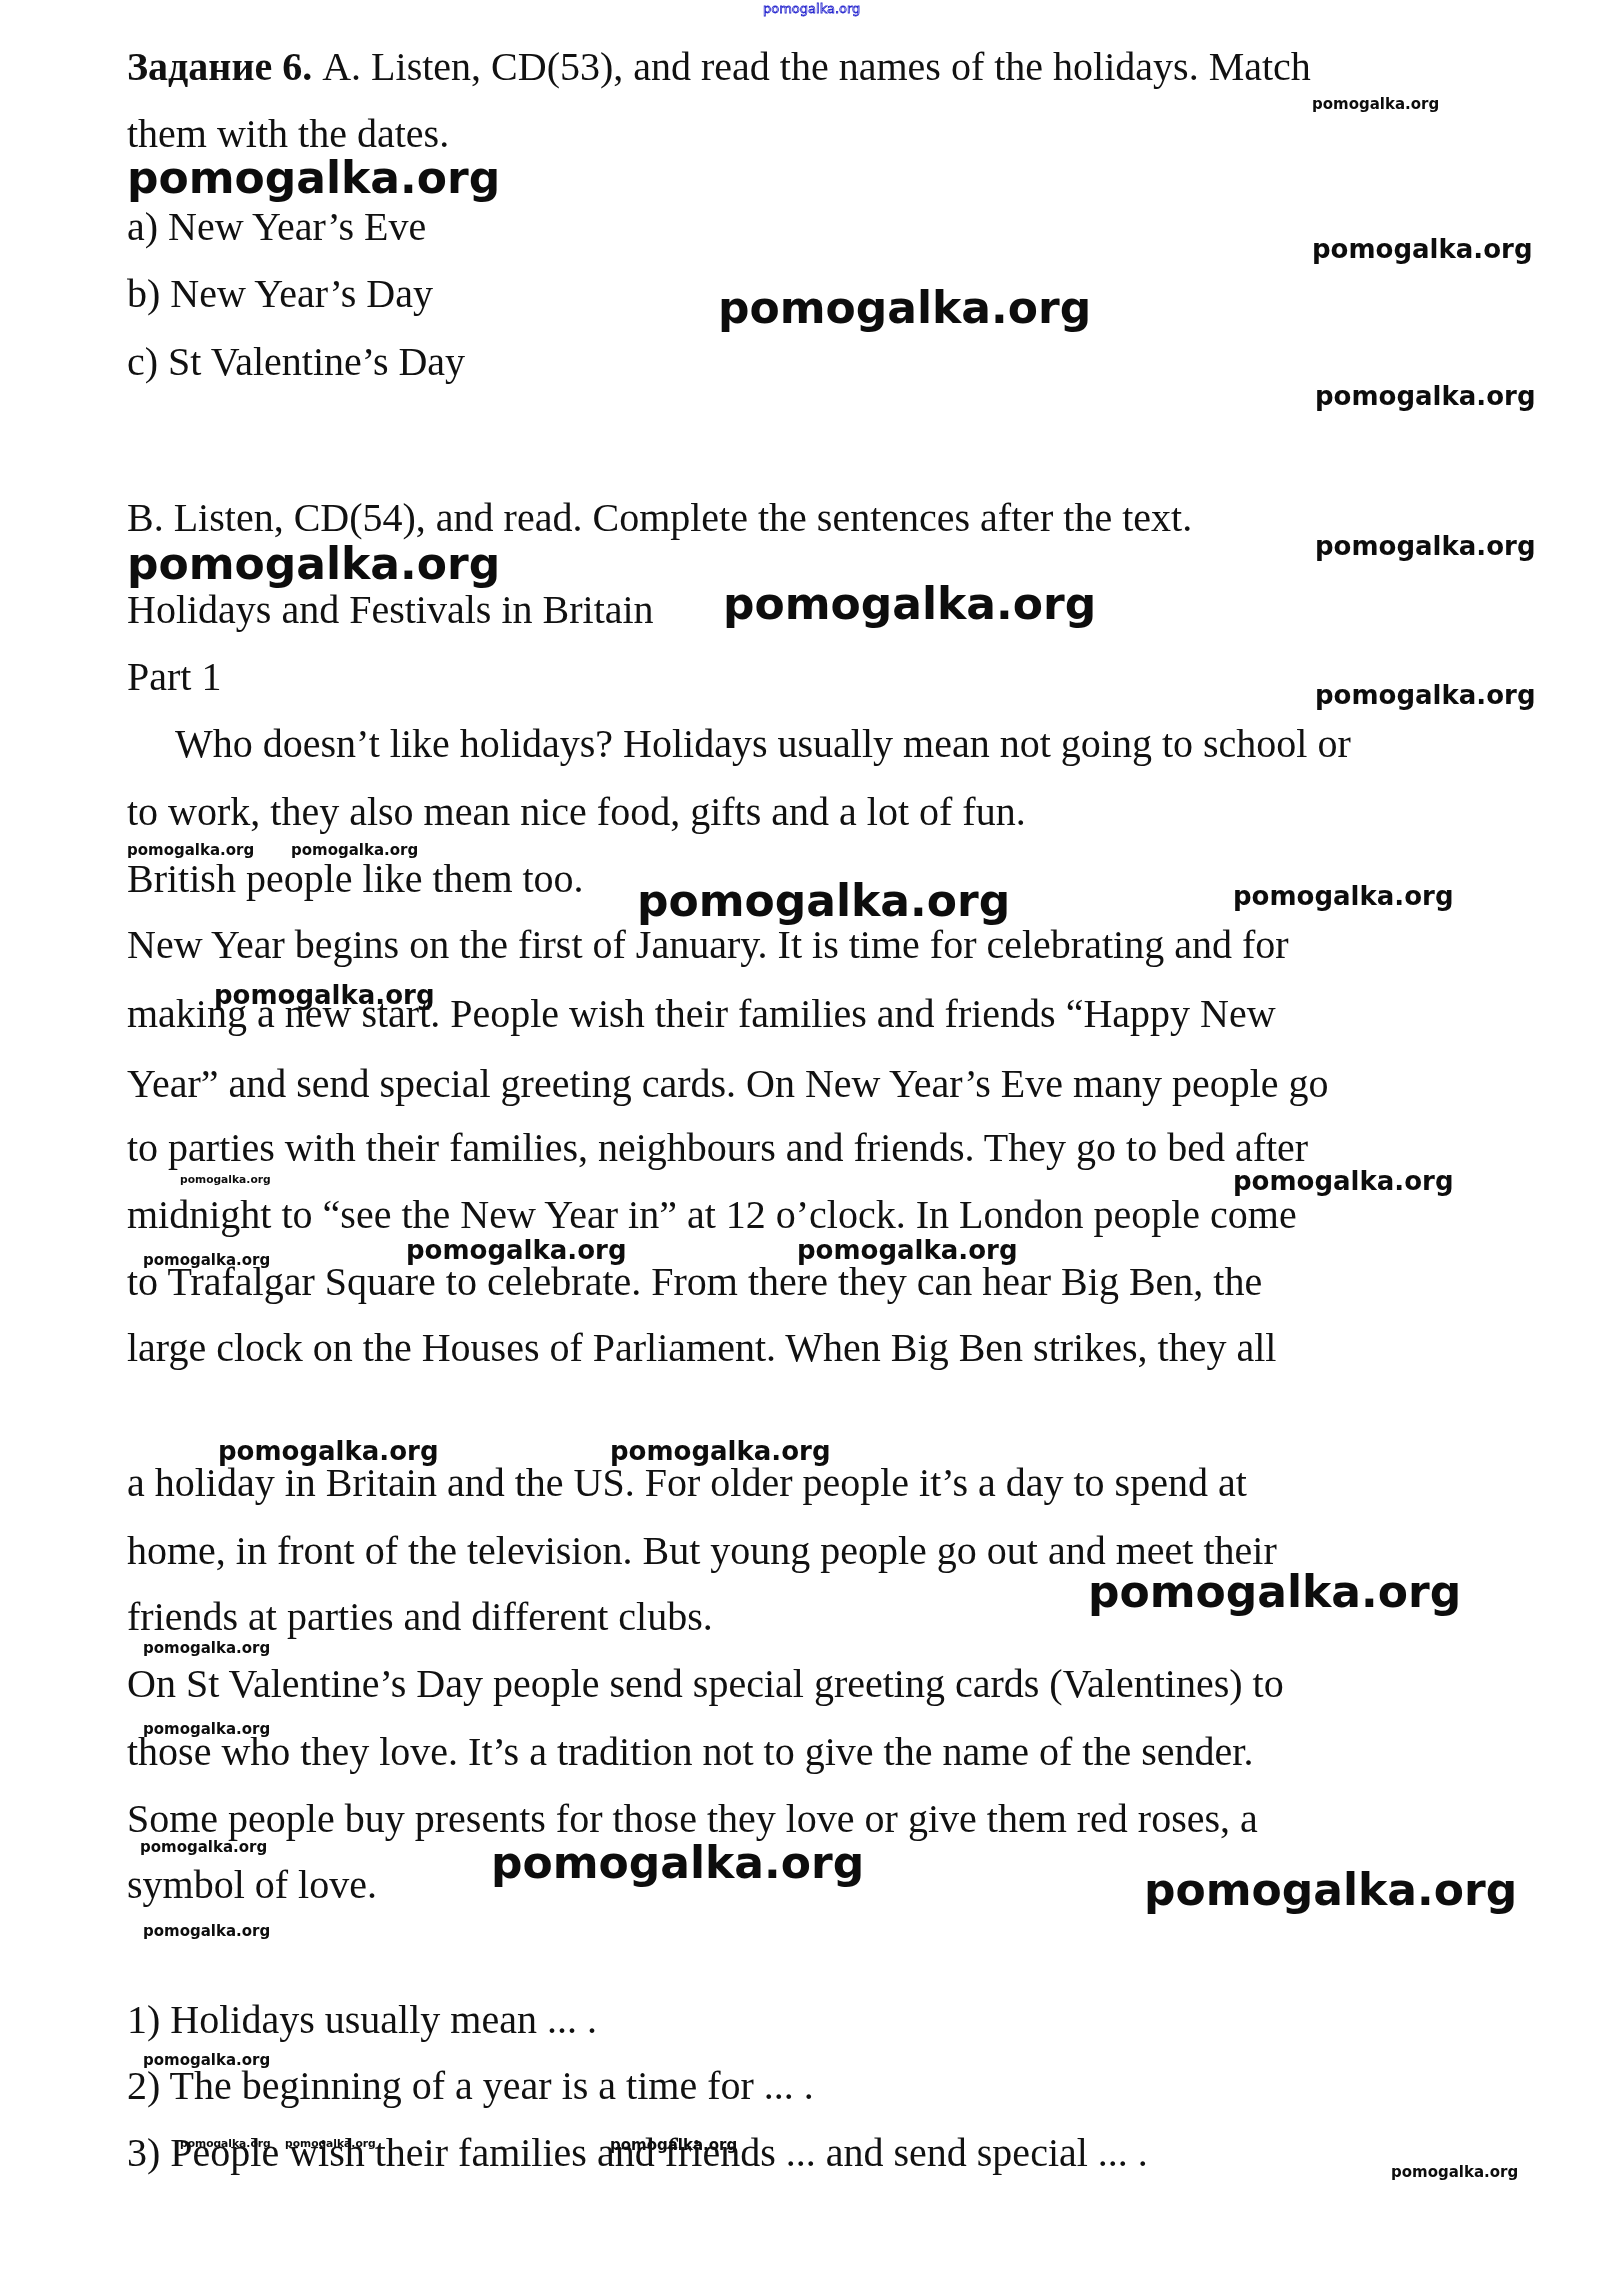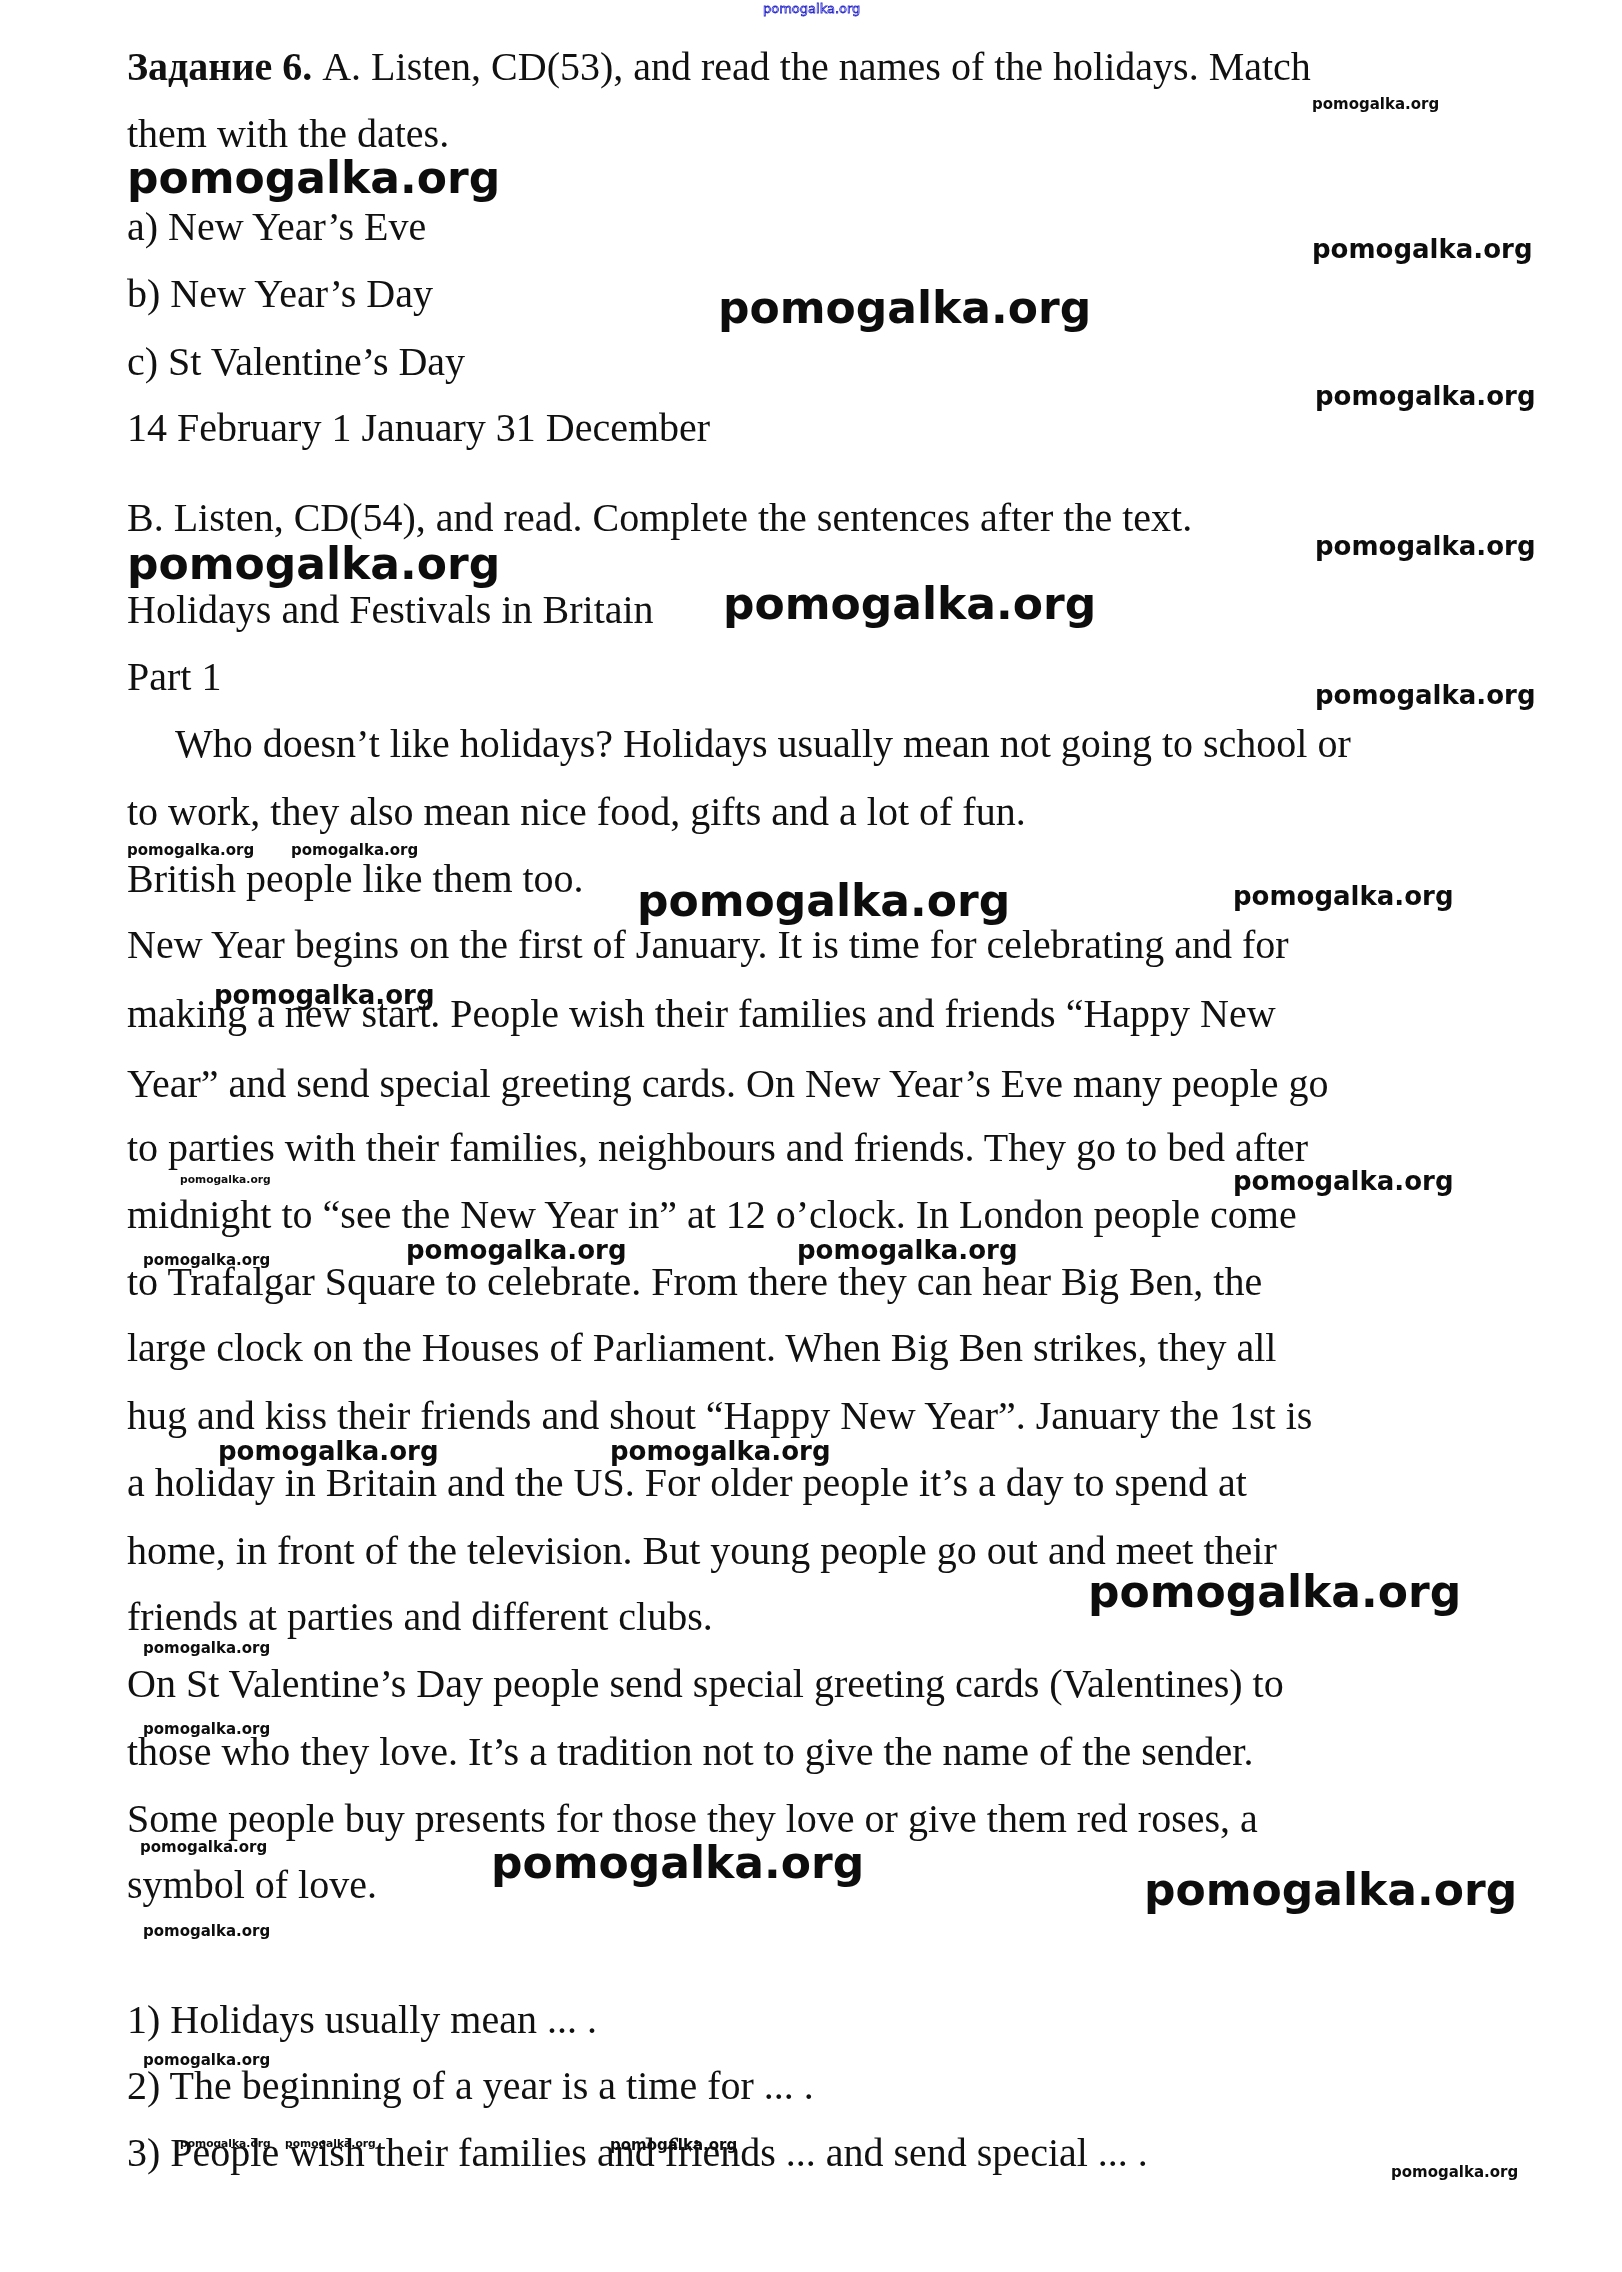--- a/index.html
+++ b/index.html
@@ -31,37 +31,35 @@
 <div class="page">
 
   <div class="wm top" style="left:763px; top:1.5px;">pomogalka.org</div>
 
   <div class="line" style="top:44px;"><b>Задание 6.</b> <span>A. Listen, CD(53), and read the names of the holidays. Match</span></div>
   <div class="line" style="top:111px;">them with the dates.</div>
 
   <div class="line" style="top:204px;">a) New Year’s Eve</div>
   <div class="line" style="top:271px;">b) New Year’s Day</div>
   <div class="line" style="top:339px;">c) St Valentine’s Day</div>
-  <div class="line" style="top:405px;">14 February 1 January 31 December</div>
 
   <div class="line" style="top:495px;">B. Listen, CD(54), and read. Complete the sentences after the text.</div>
   <div class="line" style="top:587px;">Holidays and Festivals in Britain</div>
   <div class="line" style="top:654px;">Part 1</div>
 
   <div class="line" style="top:721px;margin-left:48px;">Who doesn’t like holidays? Holidays usually mean not going to school or</div>
   <div class="line" style="top:789px;">to work, they also mean nice food, gifts and a lot of fun.</div>
   <div class="line" style="top:856px;">British people like them too.</div>
   <div class="line" style="top:991px;">making a new start. People wish their families and friends “Happy New</div>
   <div class="line" style="top:922px;">New Year begins on the first of January. It is time for celebrating and for</div>
   <div class="line" style="top:1061px;">Year” and send special greeting cards. On New Year’s Eve many people go</div>
   <div class="line" style="top:1125px;">to parties with their families, neighbours and friends. They go to bed after</div>
   <div class="line" style="top:1192px;">midnight to “see the New Year in” at 12 o’clock. In London people come</div>
   <div class="line" style="top:1259px;">to Trafalgar Square to celebrate. From there they can hear Big Ben, the</div>
   <div class="line" style="top:1325px;">large clock on the Houses of Parliament. When Big Ben strikes, they all</div>
-  <div class="line" style="top:1393px;">hug and kiss their friends and shout “Happy New Year”. January the 1st is</div>
   <div class="line" style="top:1460px;">a holiday in Britain and the US. For older people it’s a day to spend at</div>
   <div class="line" style="top:1528px;">home, in front of the television. But young people go out and meet their</div>
   <div class="line" style="top:1594px;">friends at parties and different clubs.</div>
   <div class="line" style="top:1661px;">On St Valentine’s Day people send special greeting cards (Valentines) to</div>
   <div class="line" style="top:1729px;">those who they love. It’s a tradition not to give the name of the sender.</div>
   <div class="line" style="top:1796px;">Some people buy presents for those they love or give them red roses, a</div>
   <div class="line" style="top:1862px;">symbol of love.</div>
 
   <div class="line" style="top:1997px;font-family:Liberation Serif, serif;">1) Holidays usually mean ... .</div>
   <div class="line" style="top:2063px;">2) The beginning of a year is a time for ... .</div>

